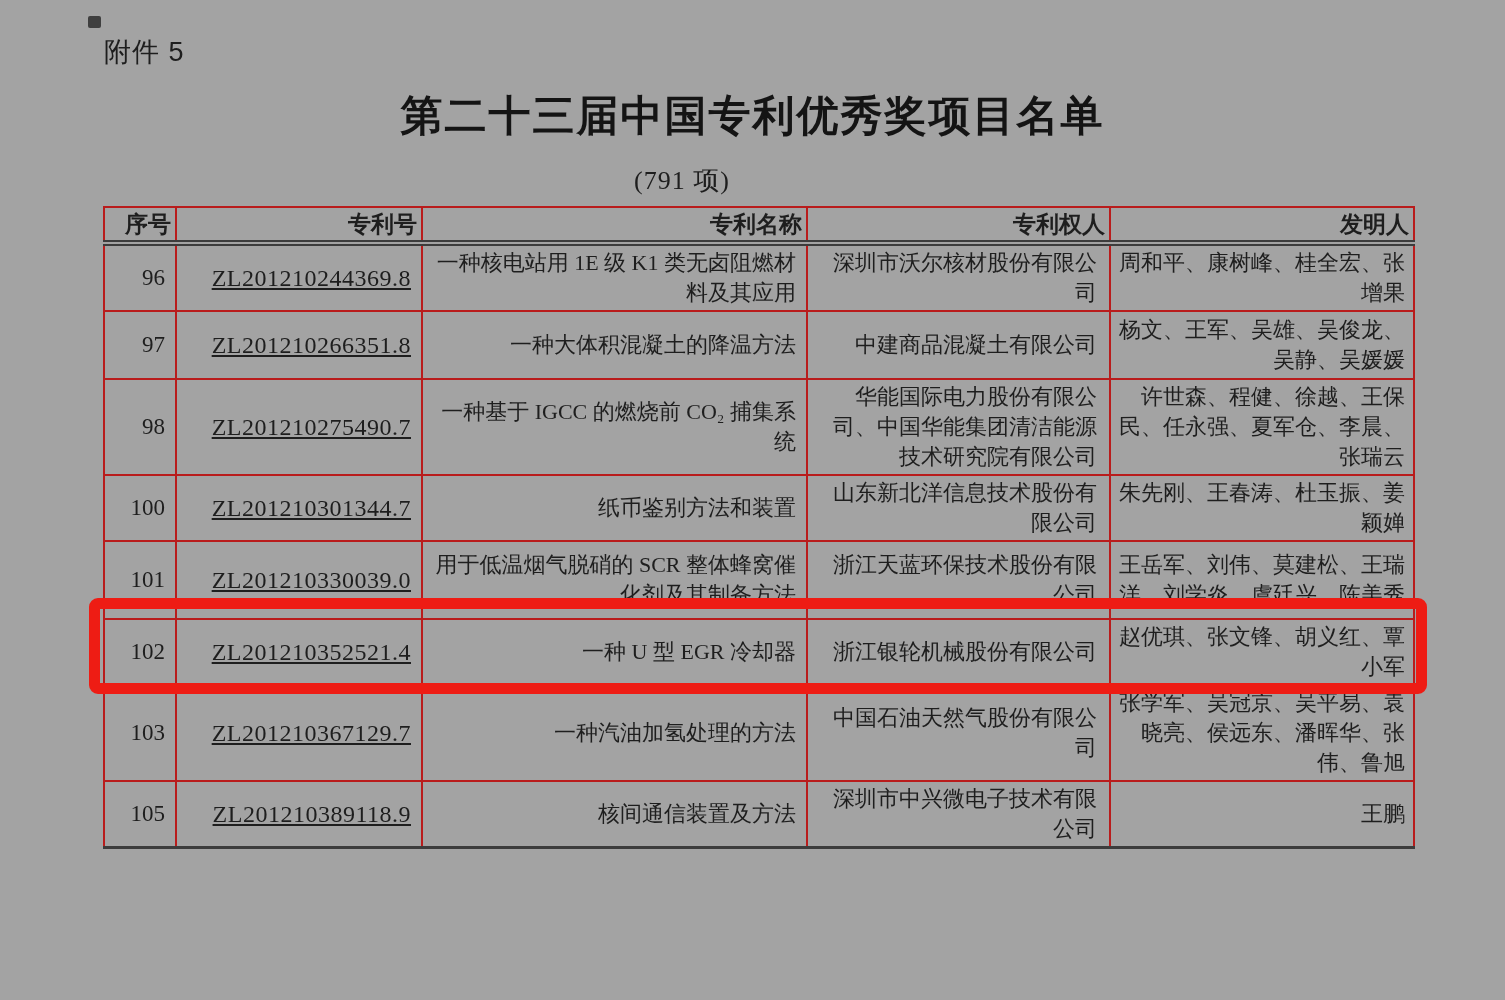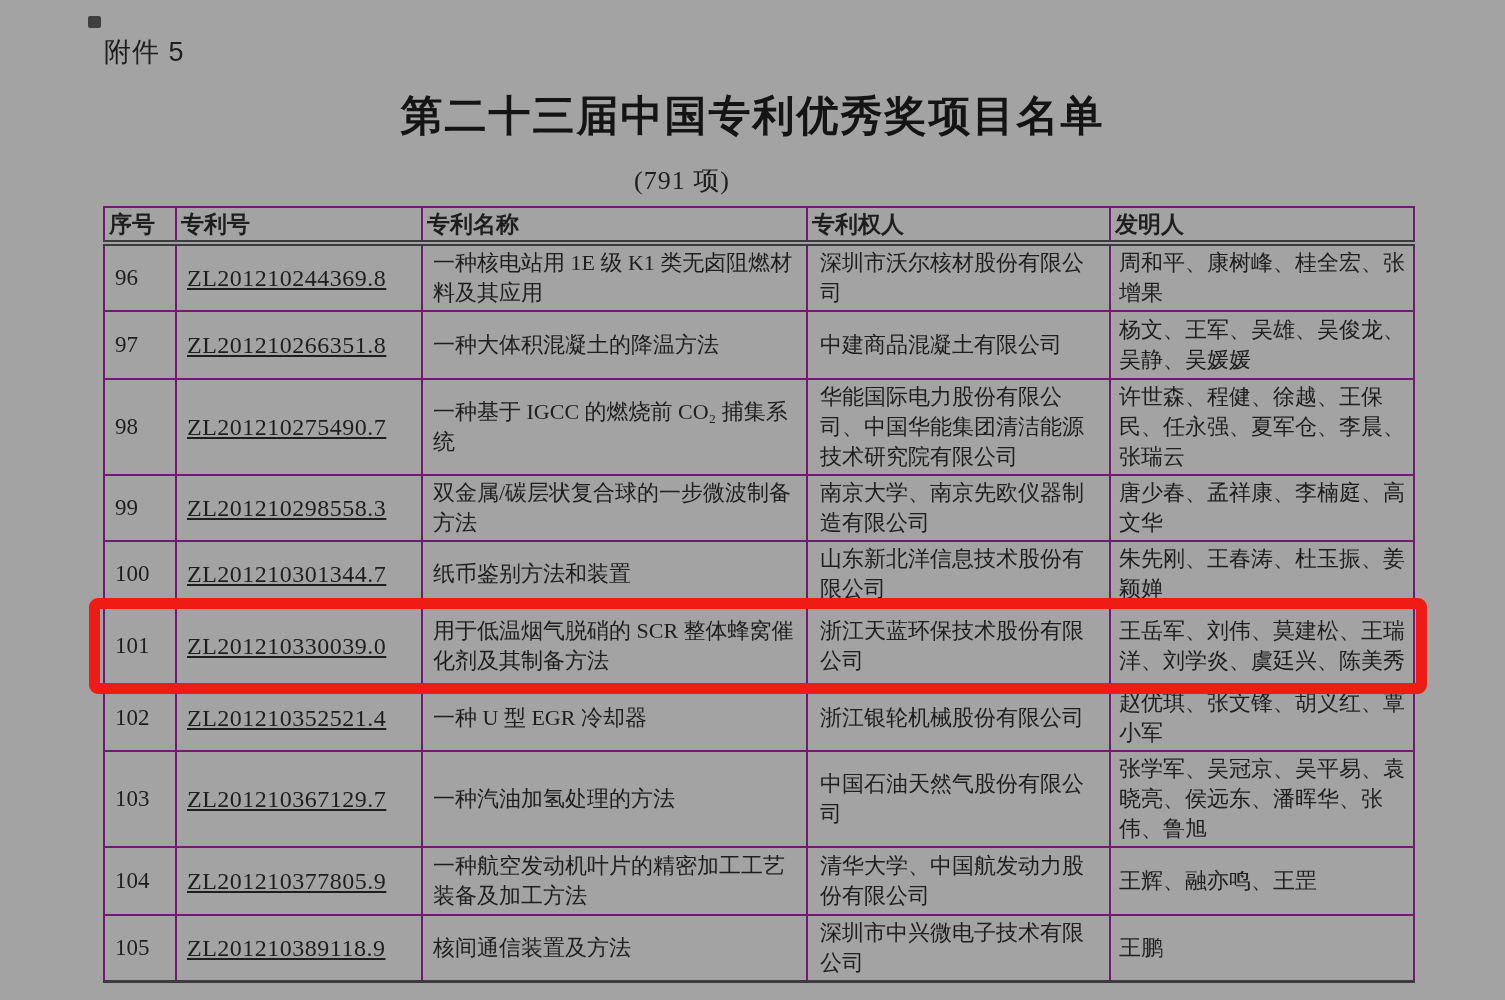--- a/index.html
+++ b/index.html
@@ -49,22 +49,22 @@
   table.patent-table {
     position: absolute;
     left: 103px; top: 206px;
     width: 1310px;
     border-collapse: collapse;
     table-layout: fixed;
     border: 2px solid #3c3c3c;
     border-bottom-width: 3px;
   }
   .patent-table th, .patent-table td {
-    border: 2px solid #701a75;
-    text-align: left;
+    border: 2px solid #b91c1c;
+    text-align: right;
     vertical-align: middle;
     font-size: 22px;
     line-height: 30px;
     padding: 2px 10px;
   }
   .patent-table thead th {
     font-family: "Liberation Sans", "DejaVu Sans", sans-serif;
     font-weight: bold;
     font-size: 23px;
     height: 30px;
@@ -138,27 +138,20 @@
         <td class="c-invent">杨文、王军、吴雄、吴俊龙、吴静、吴媛媛</td>
       </tr>
       <tr class="r-h90">
         <td class="c-no">98</td>
         <td class="c-patno">ZL201210275490.7</td>
         <td class="c-name">一种基于 IGCC 的燃烧前 CO₂ 捕集系统</td>
         <td class="c-owner">华能国际电力股份有限公司、中国华能集团清洁能源技术研究院有限公司</td>
         <td class="c-invent">许世森、程健、徐越、王保民、任永强、夏军仓、李晨、张瑞云</td>
       </tr>
       <tr class="r-h60">
-        <td class="c-no">99</td>
-        <td class="c-patno">ZL201210298558.3</td>
-        <td class="c-name">双金属/碳层状复合球的一步微波制备方法</td>
-        <td class="c-owner">南京大学、南京先欧仪器制造有限公司</td>
-        <td class="c-invent">唐少春、孟祥康、李楠庭、高文华</td>
-      </tr>
-      <tr class="r-h60">
         <td class="c-no">100</td>
         <td class="c-patno">ZL201210301344.7</td>
         <td class="c-name">纸币鉴别方法和装置</td>
         <td class="c-owner">山东新北洋信息技术股份有限公司</td>
         <td class="c-invent">朱先刚、王春涛、杜玉振、姜颖婵</td>
       </tr>
       <tr class="r-h72">
         <td class="c-no">101</td>
         <td class="c-patno">ZL201210330039.0</td>
         <td class="c-name">用于低温烟气脱硝的 SCR 整体蜂窝催化剂及其制备方法</td>
@@ -172,27 +165,20 @@
         <td class="c-owner">浙江银轮机械股份有限公司</td>
         <td class="c-invent">赵优琪、张文锋、胡义红、覃小军</td>
       </tr>
       <tr class="r-h86">
         <td class="c-no">103</td>
         <td class="c-patno">ZL201210367129.7</td>
         <td class="c-name">一种汽油加氢处理的方法</td>
         <td class="c-owner">中国石油天然气股份有限公司</td>
         <td class="c-invent">张学军、吴冠京、吴平易、袁晓亮、侯远东、潘晖华、张伟、鲁旭</td>
       </tr>
-      <tr class="r-h62">
-        <td class="c-no">104</td>
-        <td class="c-patno">ZL201210377805.9</td>
-        <td class="c-name">一种航空发动机叶片的精密加工工艺装备及加工方法</td>
-        <td class="c-owner">清华大学、中国航发动力股份有限公司</td>
-        <td class="c-invent">王辉、融亦鸣、王罡</td>
-      </tr>
       <tr class="r-h56">
         <td class="c-no">105</td>
         <td class="c-patno">ZL201210389118.9</td>
         <td class="c-name">核间通信装置及方法</td>
         <td class="c-owner">深圳市中兴微电子技术有限公司</td>
         <td class="c-invent">王鹏</td>
       </tr>
     </tbody>
   </table>
 

